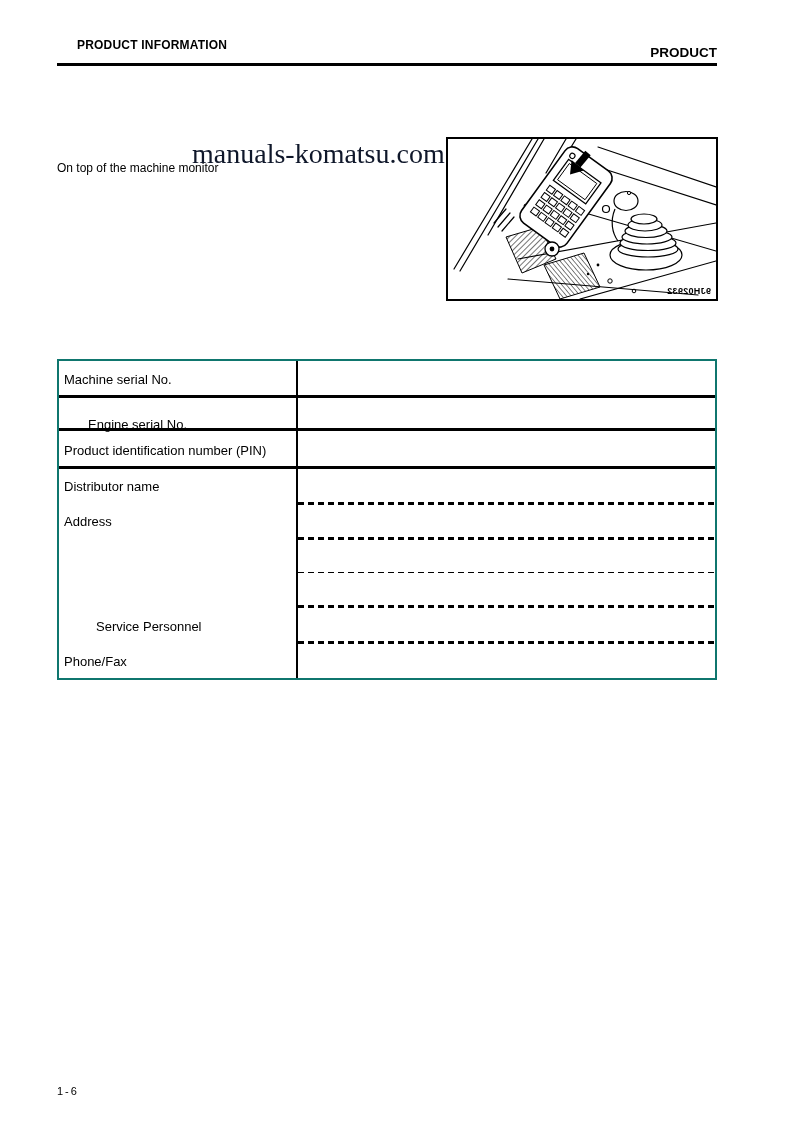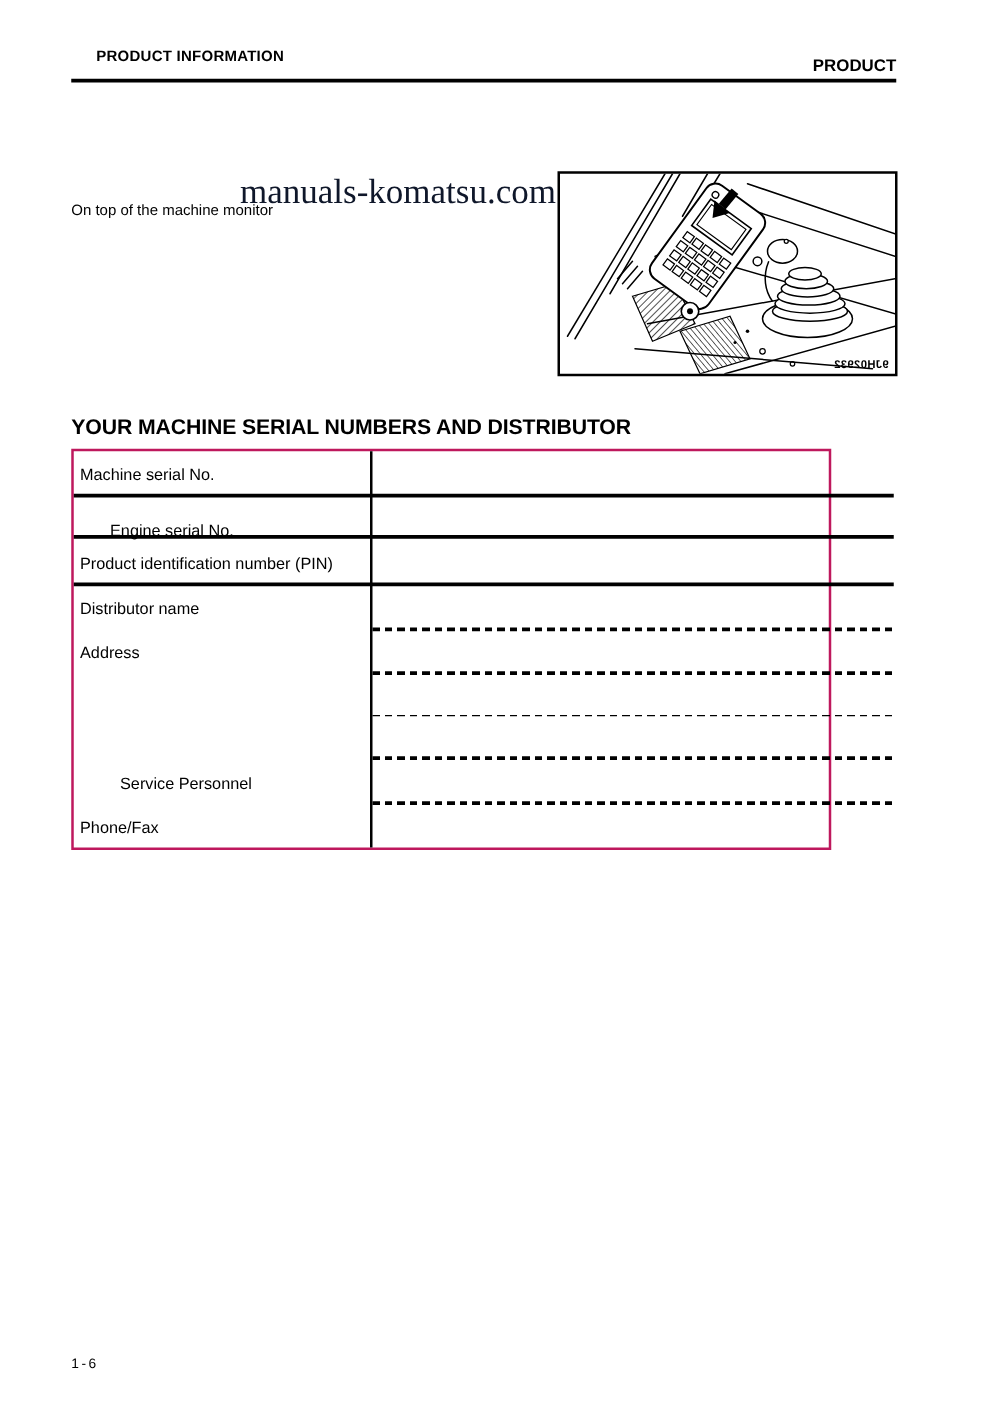--- a/index.html
+++ b/index.html
@@ -39,22 +39,22 @@
     position:absolute; right:5px; bottom:3px;
     font-size:9px; font-weight:bold; letter-spacing:.3px;
     transform:scaleX(-1);
   }
 
   
   .sec2-title { top:332px; left:57px; font-size:17px; font-weight:bold; letter-spacing:-.1px; }
 
   
   .serial-table {
-    top:359px; left:57px; width:608px; height:321px;
-    border:2px solid #be185d; background:#fff;
+    top:359px; left:57px; width:660px; height:321px;
+    border:2px solid #0f766e; background:#fff;
   }
   .vdiv  { position:absolute; top:0; bottom:0; left:237px; width:2px; background:#000; }
   .hline { position:absolute; left:0; width:656px; height:3px; background:#000; }
   .hl1 { top:34px; } .hl2 { top:67px; } .hl3 { top:105px; }
   .cell-label { position:absolute; left:5px; font-size:13px; white-space:nowrap; }
   .rl1 { top:11px; } .rl2 { top:56px;margin-left:24px; } .rl3 { top:82px; }
   .dl1 { top:118px; } .dl2 { top:153px; } .dl3 { top:258px;margin-left:32px; } .dl4 { top:293px; }
   .dash {
     position:absolute; left:239px; width:417px; height:3px;
     background:repeating-linear-gradient(to right, #000 0 6px, transparent 6px 10px);
@@ -165,21 +165,20 @@
         <circle cx="104" cy="110" r="2.4" fill="#000"></circle>
         <circle cx="150" cy="126" r="1.4" fill="#000"></circle>
         <circle cx="140" cy="135" r="1.2" fill="#000"></circle>
         <circle cx="162" cy="142" r="2.2" fill="none" stroke="#000" stroke-width="1"></circle>
         <circle cx="186" cy="152" r="1.8" fill="none" stroke="#000" stroke-width="1"></circle>
       </g>
     </svg>
     <span class="figure-code">9JH02932</span>
   </div>
 
-  <div class="abs sec2-title">YOUR MACHINE SERIAL NUMBERS AND DISTRIBUTOR</div>
 
   <div class="abs serial-table">
     <div class="vdiv"></div>
     <div class="hline hl1"></div>
     <div class="hline hl2"></div>
     <div class="hline hl3"></div>
 
     <div class="cell-label rl1">Machine serial No.</div>
     <div class="cell-label rl2">Engine serial No.</div>
     <div class="cell-label rl3">Product identification number (PIN)</div>

